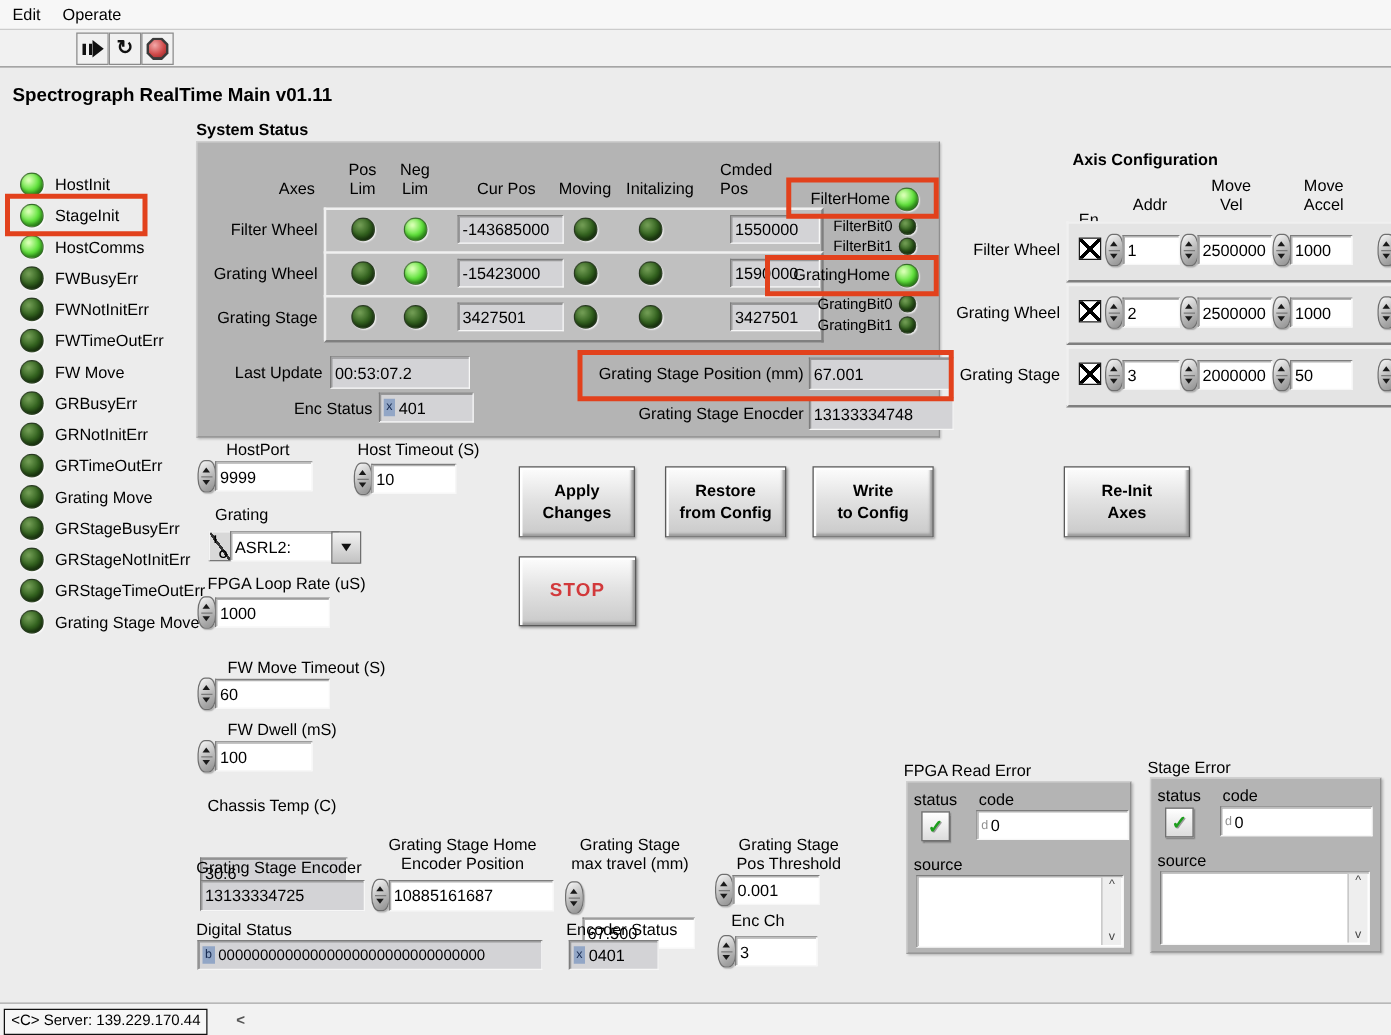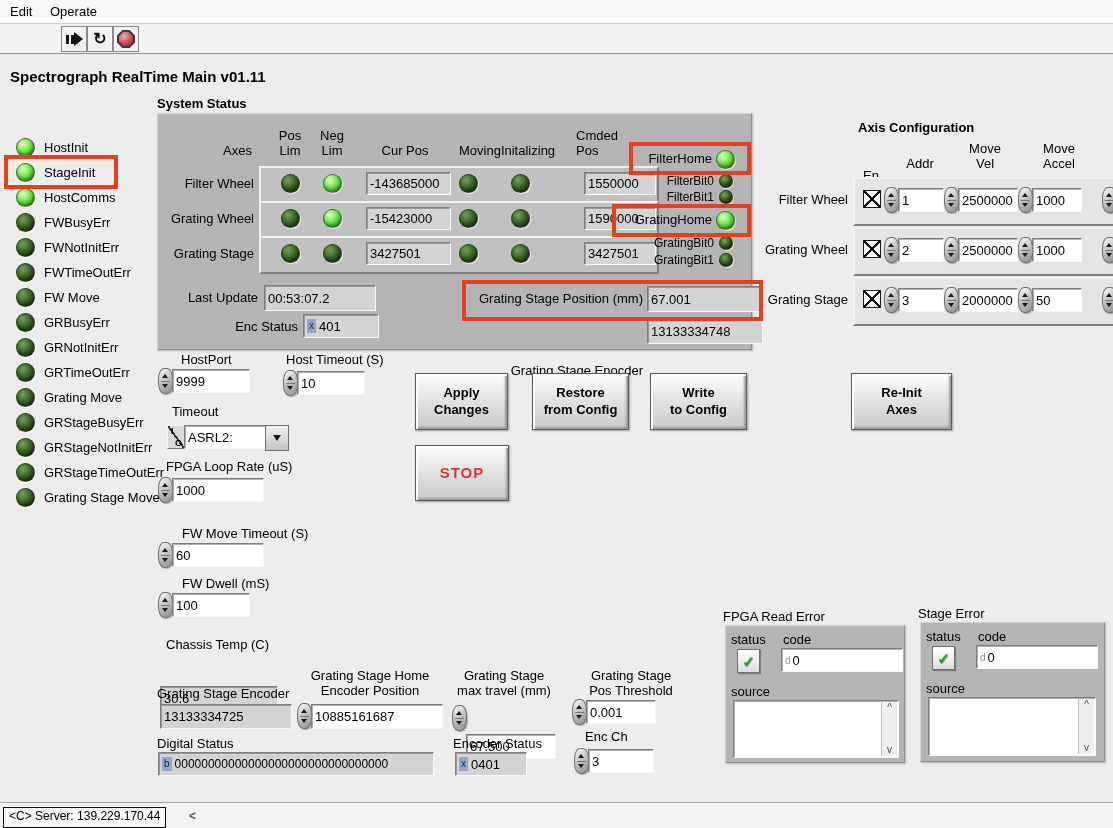--- a/index.html
+++ b/index.html
@@ -139,21 +139,21 @@
   <div class="abs lbl r" style="left:192px;top:143px;width:60px;">Axes</div>
   <div class="abs c hdr2" style="left:272px;top:128px;width:36px;">
     <div>Pos</div>
       <div>Lim</div>
   </div>
   <div class="abs c hdr2" style="left:314px;top:128px;width:36px;">
     <div>Neg</div>
       <div>Lim</div>
   </div>
   <div class="abs c" style="left:370px;top:143px;width:70px;">Cur Pos</div>
-  <div class="abs c" style="left:452px;top:143px;width:56px;">Moving</div>
+  <div class="abs c" style="left:440px;top:143px;width:56px;">Moving</div>
   <div class="abs c" style="left:496px;top:143px;width:64px;">Initalizing</div>
   <div class="abs hdr2" style="left:576px;top:128px;width:52px;">
     <div>Cmded</div>
       <div>Pos</div>
   </div>
 
   <div class="abs strip raised" style="left:259px;top:166px;width:396px;height:34px;"></div>
   <div class="abs strip raised" style="left:259px;top:201px;width:396px;height:34px;"></div>
   <div class="abs strip raised" style="left:259px;top:236px;width:396px;height:34px;"></div>
 
@@ -212,21 +212,21 @@
     </div>
   <div class="abs lbl r" style="left:198px;top:319px;width:100px;">Enc Status</div>
   <div class="abs field sunk ind" style="left:303px;top:314px;width:68px;height:22px;">
     <span class="radix">x</span>
       <span>401</span>
   </div>
   <div class="abs lbl r" style="left:443px;top:291px;width:200px;">Grating Stage Position (mm)</div>
   <div class="abs field sunk ind" style="left:647px;top:286px;width:108px;height:24px;">
       <span>67.001</span>
     </div>
-  <div class="abs lbl r" style="left:443px;top:323px;width:200px;margin-top:40px;">Grating Stage Enocder</div>
+  <div class="abs lbl r" style="left:443px;top:323px;width:200px;">Grating Stage Enocder</div>
   <div class="abs field sunk ind" style="left:647px;top:318px;width:108px;height:24px;">
       <span>13133334748</span>
     </div>
 
   <div class="abs annotation" style="left:4px;top:155px;width:106px;height:26px;"></div>
   <div class="abs annotation" style="left:629px;top:142px;width:114px;height:25px;"></div>
   <div class="abs annotation" style="left:612px;top:204px;width:131px;height:25px;"></div>
   <div class="abs annotation" style="left:462px;top:280px;width:293px;height:33px;"></div>
 
   <div class="abs lbl" style="left:181px;top:352px;">HostPort</div>
@@ -240,21 +240,21 @@
 
   <div class="abs lbl" style="left:286px;top:352px;">Host Timeout (S)</div>
   <span class="abs spin" style="left:283px;top:370px;">
       <span class="up"></span>
       <span class="dn"></span>
     </span>
   <div class="abs field sunk ctl" style="left:297px;top:371px;width:60px;height:22px;">
       <span>10</span>
     </div>
 
-  <div class="abs lbl" style="left:172px;top:404px;">Timeout</div>
+  <div class="abs lbl" style="left:172px;top:404px;">Grating</div>
   <span class="abs visa" style="left:167px;top:425px;width:16px;height:22px;"></span>
   <div class="abs field sunk ctl" style="left:184px;top:425px;width:80px;height:22px;">
       <span>ASRL2:</span>
     </div>
   <div class="abs dropbtn" style="left:265px;top:425px;width:22px;height:24px;">
       <span class="tridn"></span>
     </div>
 
   <div class="abs lbl" style="left:166px;top:459px;">FPGA Loop Rate (uS)</div>
   <span class="abs spin" style="left:158px;top:477px;">

